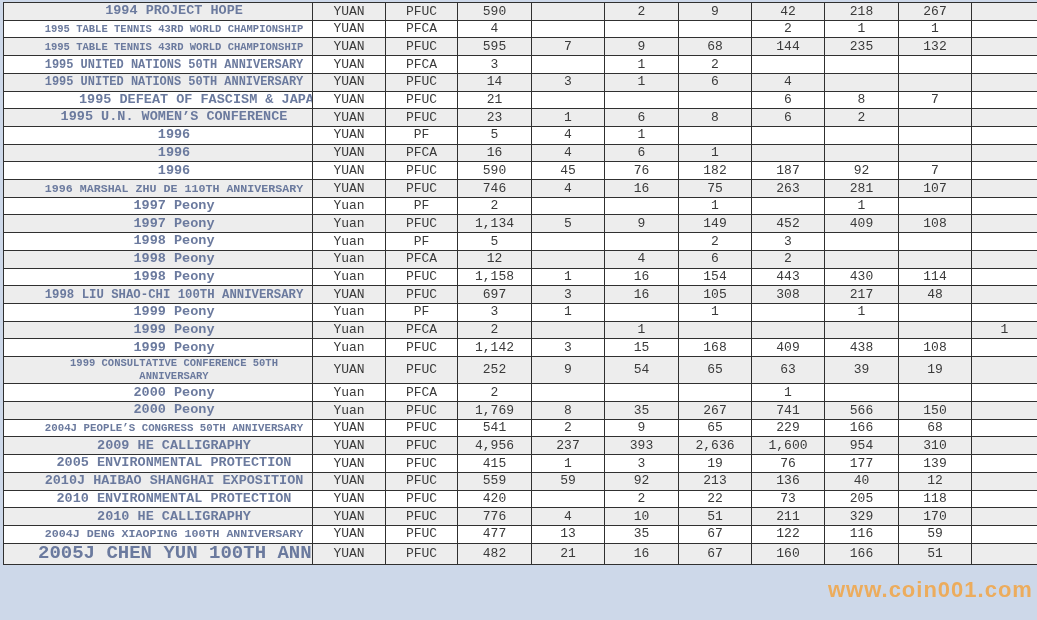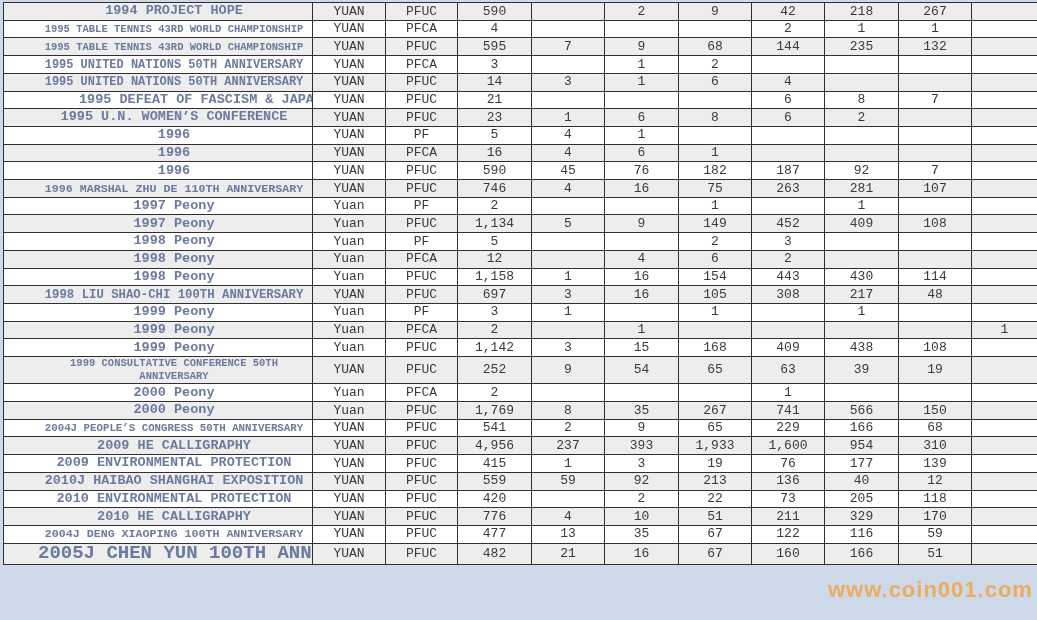--- a/index.html
+++ b/index.html
@@ -374,28 +374,28 @@
           <td>68</td>
           <td></td>
         </tr>
         <tr>
           <td class="name"><span style="font-size: 13.5px;">2009 HE CALLIGRAPHY</span></td>
           <td>YUAN</td>
           <td>PFUC</td>
           <td>4,956</td>
           <td>237</td>
           <td>393</td>
-          <td>1,933</td>
+          <td>2,636</td>
           <td>1,600</td>
           <td>954</td>
           <td>310</td>
           <td></td>
         </tr>
         <tr>
-          <td class="name"><span style="font-size: 13.5px;">2009 ENVIRONMENTAL PROTECTION</span></td>
+          <td class="name"><span style="font-size: 13.5px;">2005 ENVIRONMENTAL PROTECTION</span></td>
           <td>YUAN</td>
           <td>PFUC</td>
           <td>415</td>
           <td>1</td>
           <td>3</td>
           <td>19</td>
           <td>76</td>
           <td>177</td>
           <td>139</td>
           <td></td>

